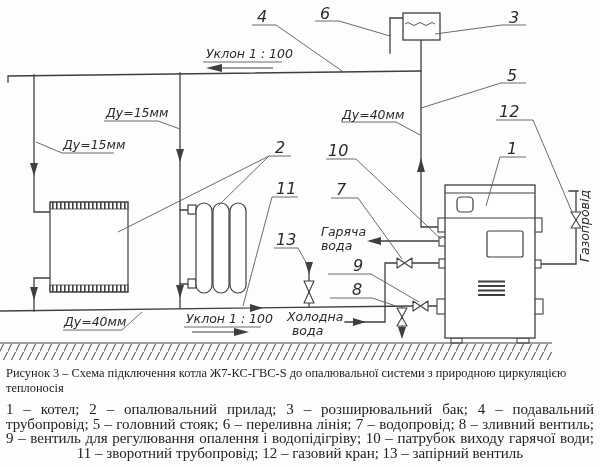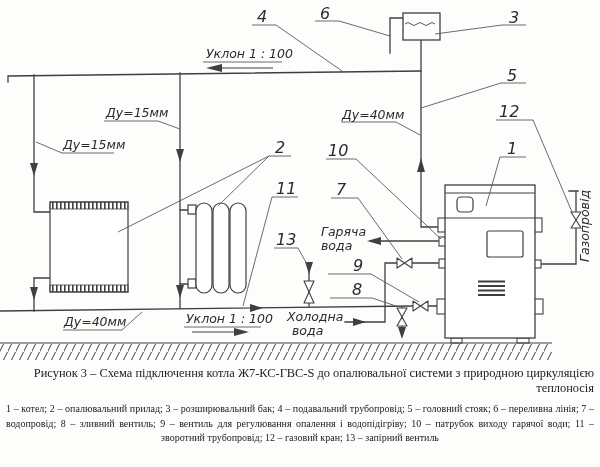--- a/index.html
+++ b/index.html
@@ -2,22 +2,22 @@
 <html><head>
 <meta charset="utf-8">
 <style>
   html,body{margin:0;padding:0;background:#ffffff;}
   .page{width:600px;height:467px;background:#fdfdfc;overflow:hidden;font-family:"Liberation Serif",serif;}
   .drawing{display:block;}
   svg text{font-family:"DejaVu Sans",sans-serif;font-style:italic;fill:#2b2b2b;}
   .callout{font-size:16px;}
   .plabel{font-size:12.5px;}
   .caption-block{width:588px;margin:4px auto 0 auto;color:#20202a;}
-  .caption-title{text-align:right;font-size:12.4px;line-height:15px;}
-  .caption-legend{margin:6px 0 0 0;text-align:justify;text-align-last:center;font-size:10px;line-height:14.6px;}
+  .caption-title{text-align:left;font-size:12.4px;line-height:15px;}
+  .caption-legend{margin:6px 0 0 0;text-align:justify;text-align-last:center;font-size:15px;line-height:14.6px;}
 </style>
 </head>
 <body>
 
 <div class="page">
 
 <svg class="drawing" width="600" height="362" viewBox="0 0 600 362" xmlns="http://www.w3.org/2000/svg">
   <defs>
     <pattern id="hatch" width="8" height="16" patternUnits="userSpaceOnUse">
       <path d="M-1,17 L8,-1" stroke="#3f3f3f" stroke-width="1"></path>

